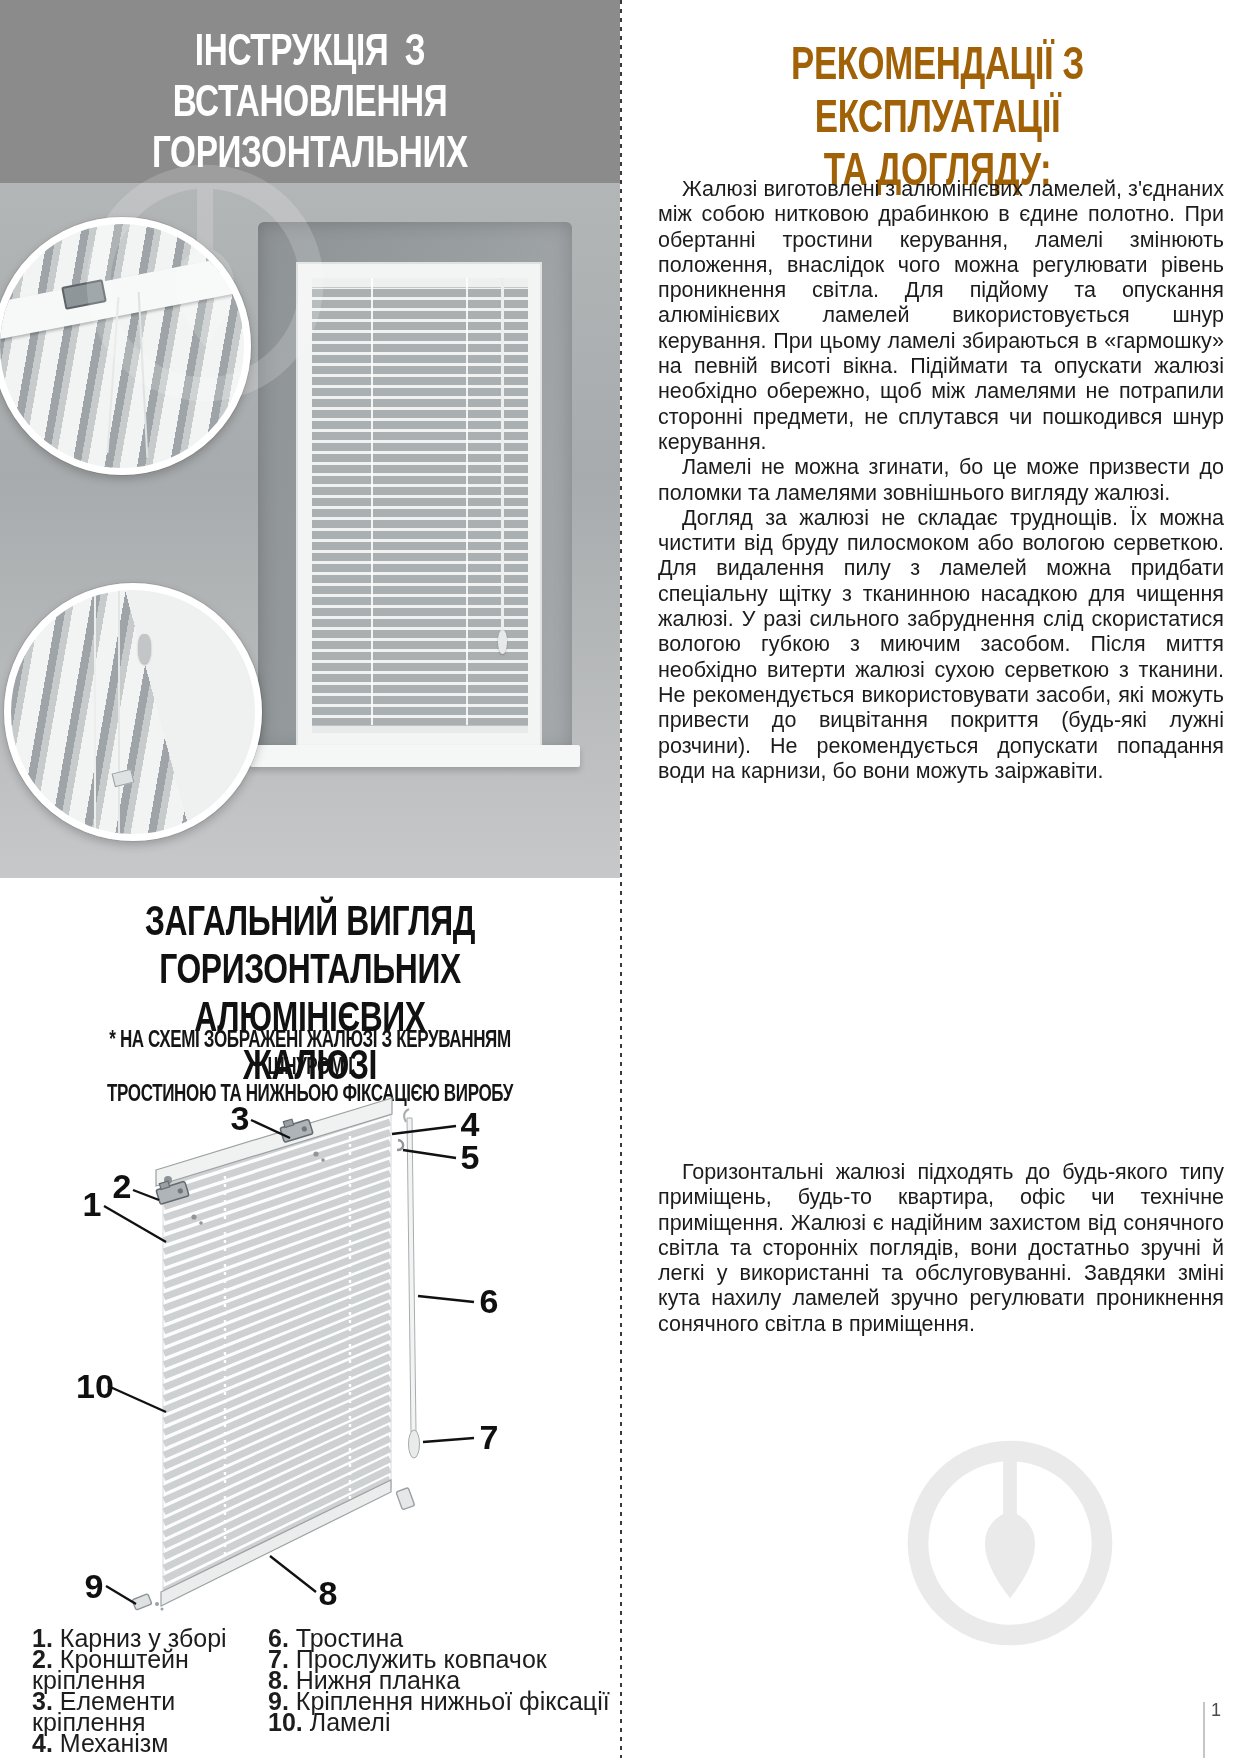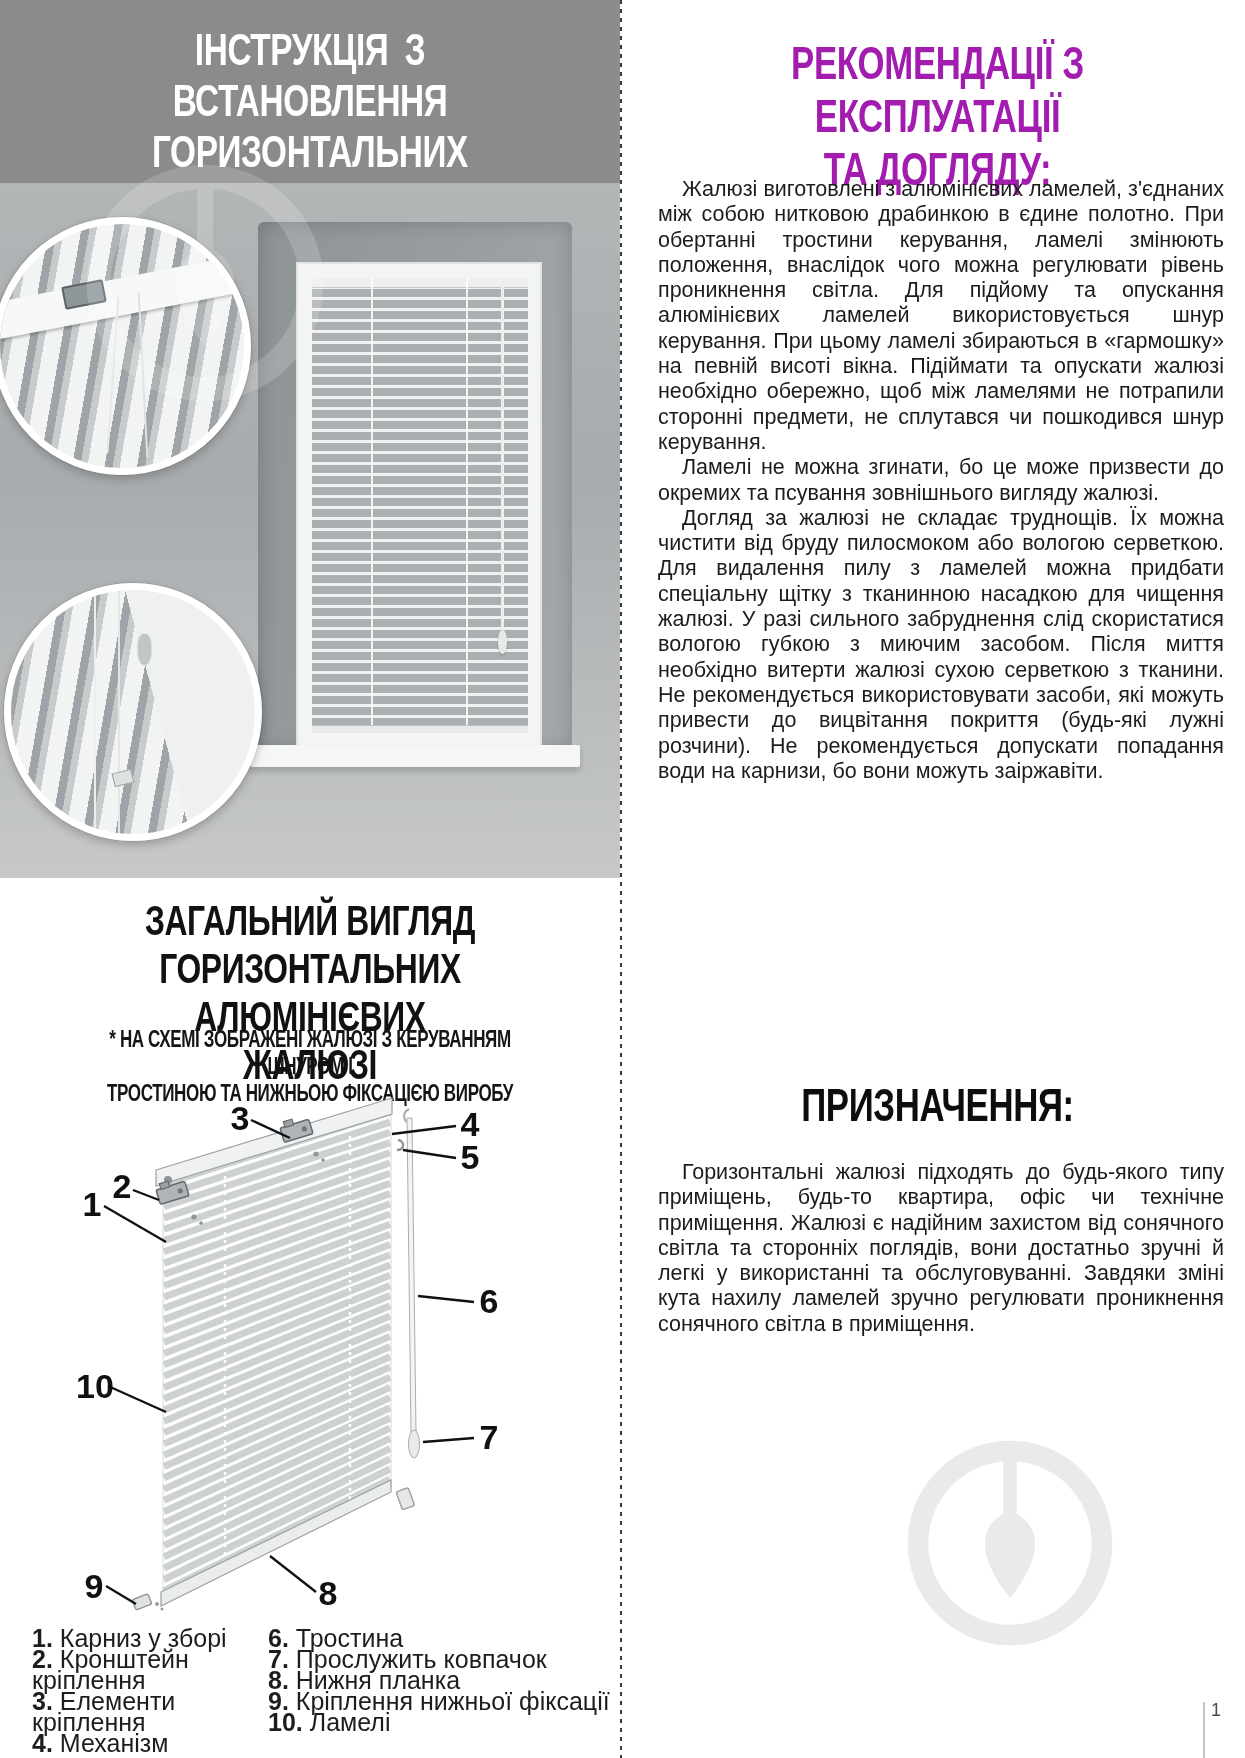--- a/index.html
+++ b/index.html
@@ -56,21 +56,21 @@
   .diagram{left:0;top:1088px;width:620px;height:542px;}
   .diagram text{font-family:"Liberation Sans",sans-serif;font-weight:bold;font-size:34px;fill:#101010;}
   .legend{left:32px;top:1628px;width:586px;display:flex;font-size:25px;line-height:21px;color:#1d1d1d;}
   .legend .colA{width:236px;flex:none;}
   .legend .colB{flex:1;}
   .lg-num{font-weight:bold;}
   
   .divider{left:620px;top:0;width:2px;height:1758px;
            background:repeating-linear-gradient(180deg,#3a3a3a 0 4px,rgba(0,0,0,0) 4px 9px);}
   
-  .care-title{left:630px;top:36px;width:615px;text-align:center;color:#a21caf;}
+  .care-title{left:630px;top:36px;width:615px;text-align:center;color:#a16207;}
   .care-title .cond,.purpose-title .cond{font-weight:bold;font-size:47px;line-height:53px;}
   .rtext{left:658px;width:566px;font-size:21.5px;line-height:25.3px;text-align:justify;color:#1c1c1c;}
   .rtext p{margin:0;text-indent:24px;}
   .care-text{top:177px;}
   .purpose-title{left:630px;top:1078px;width:615px;text-align:center;color:#0d0d0d;}
   .purpose-text{top:1160px;}
   .pageno-rule{left:1203px;top:1702px;width:2px;height:56px;background:#c6c6c6;}
   .pageno{left:1211px;top:1700px;font-size:18px;color:#4a4a4a;}
 </style>
 </head>
@@ -258,27 +258,24 @@
   <div class="abs divider"></div>
 
   <div class="abs care-title">
     <div class="cond">
       <span style="display:block">РЕКОМЕНДАЦІЇ З ЕКСПЛУАТАЦІЇ</span>
       <span style="display:block">ТА ДОГЛЯДУ:</span>
     </div>
   </div>
   <div class="abs rtext care-text">
     <p>Жалюзі виготовлені з алюмінієвих ламелей, з'єднаних між собою нитковою драбинкою в єдине полотно. При обертанні тростини керування, ламелі змінюють положення, внаслідок чого можна регулювати рівень проникнення світла. Для підйому та опускання алюмінієвих ламелей використовується шнур керування. При цьому ламелі збираються в «гармошку» на певній висоті вікна. Підіймати та опускати жалюзі необхідно обережно, щоб між ламелями не потрапили сторонні предмети, не сплутався чи пошкодився шнур керування.</p>
-    <p>Ламелі не можна згинати, бо це може призвести до окремих та псування зовнішнього вигляду жалюзі.</p>
+    <p>Ламелі не можна згинати, бо це може призвести до поломки та ламелями зовнішнього вигляду жалюзі.</p>
     <p>Догляд за жалюзі не складає труднощів. Їх можна чистити від бруду пилосмоком або вологою серветкою. Для видалення пилу з ламелей можна придбати спеціальну щітку з тканинною насадкою для чищення жалюзі. У разі сильного забруднення слід скористатися вологою губкою з миючим засобом. Після миття необхідно витерти жалюзі сухою серветкою з тканини. Не рекомендується використовувати засоби, які можуть привести до вицвітання покриття (будь-які лужні розчини). Не рекомендується допускати попадання води на карнизи, бо вони можуть заіржавіти.</p>
   </div>
 
-  <div class="abs purpose-title">
-    <div class="cond"><span>ПРИЗНАЧЕННЯ:</span></div>
-  </div>
   <div class="abs rtext purpose-text">
     <p>Горизонтальні жалюзі підходять до будь-якого типу приміщень, будь-то квартира, офіс чи технічне приміщення. Жалюзі є надійним захистом від сонячного світла та сторонніх поглядів, вони достатньо зручні й легкі у використанні та обслуговуванні. Завдяки зміні кута нахилу ламелей зручно регулювати проникнення сонячного світла в приміщення.</p>
   </div>
 
   <svg class="abs watermark" style="left:895px;top:1428px;opacity:.08;color:#000000;" width="230" height="230" viewBox="0 0 100 100">
     <circle cx="50" cy="50" r="40" fill="none" stroke="currentColor" stroke-width="9"></circle>
     <line x1="50" y1="6" x2="50" y2="40" stroke="currentColor" stroke-width="6"></line>
     <path d="M50,36 C63,41 66,54 50,74 C34,54 37,41 50,36 Z" fill="currentColor"></path>
   </svg>
 

